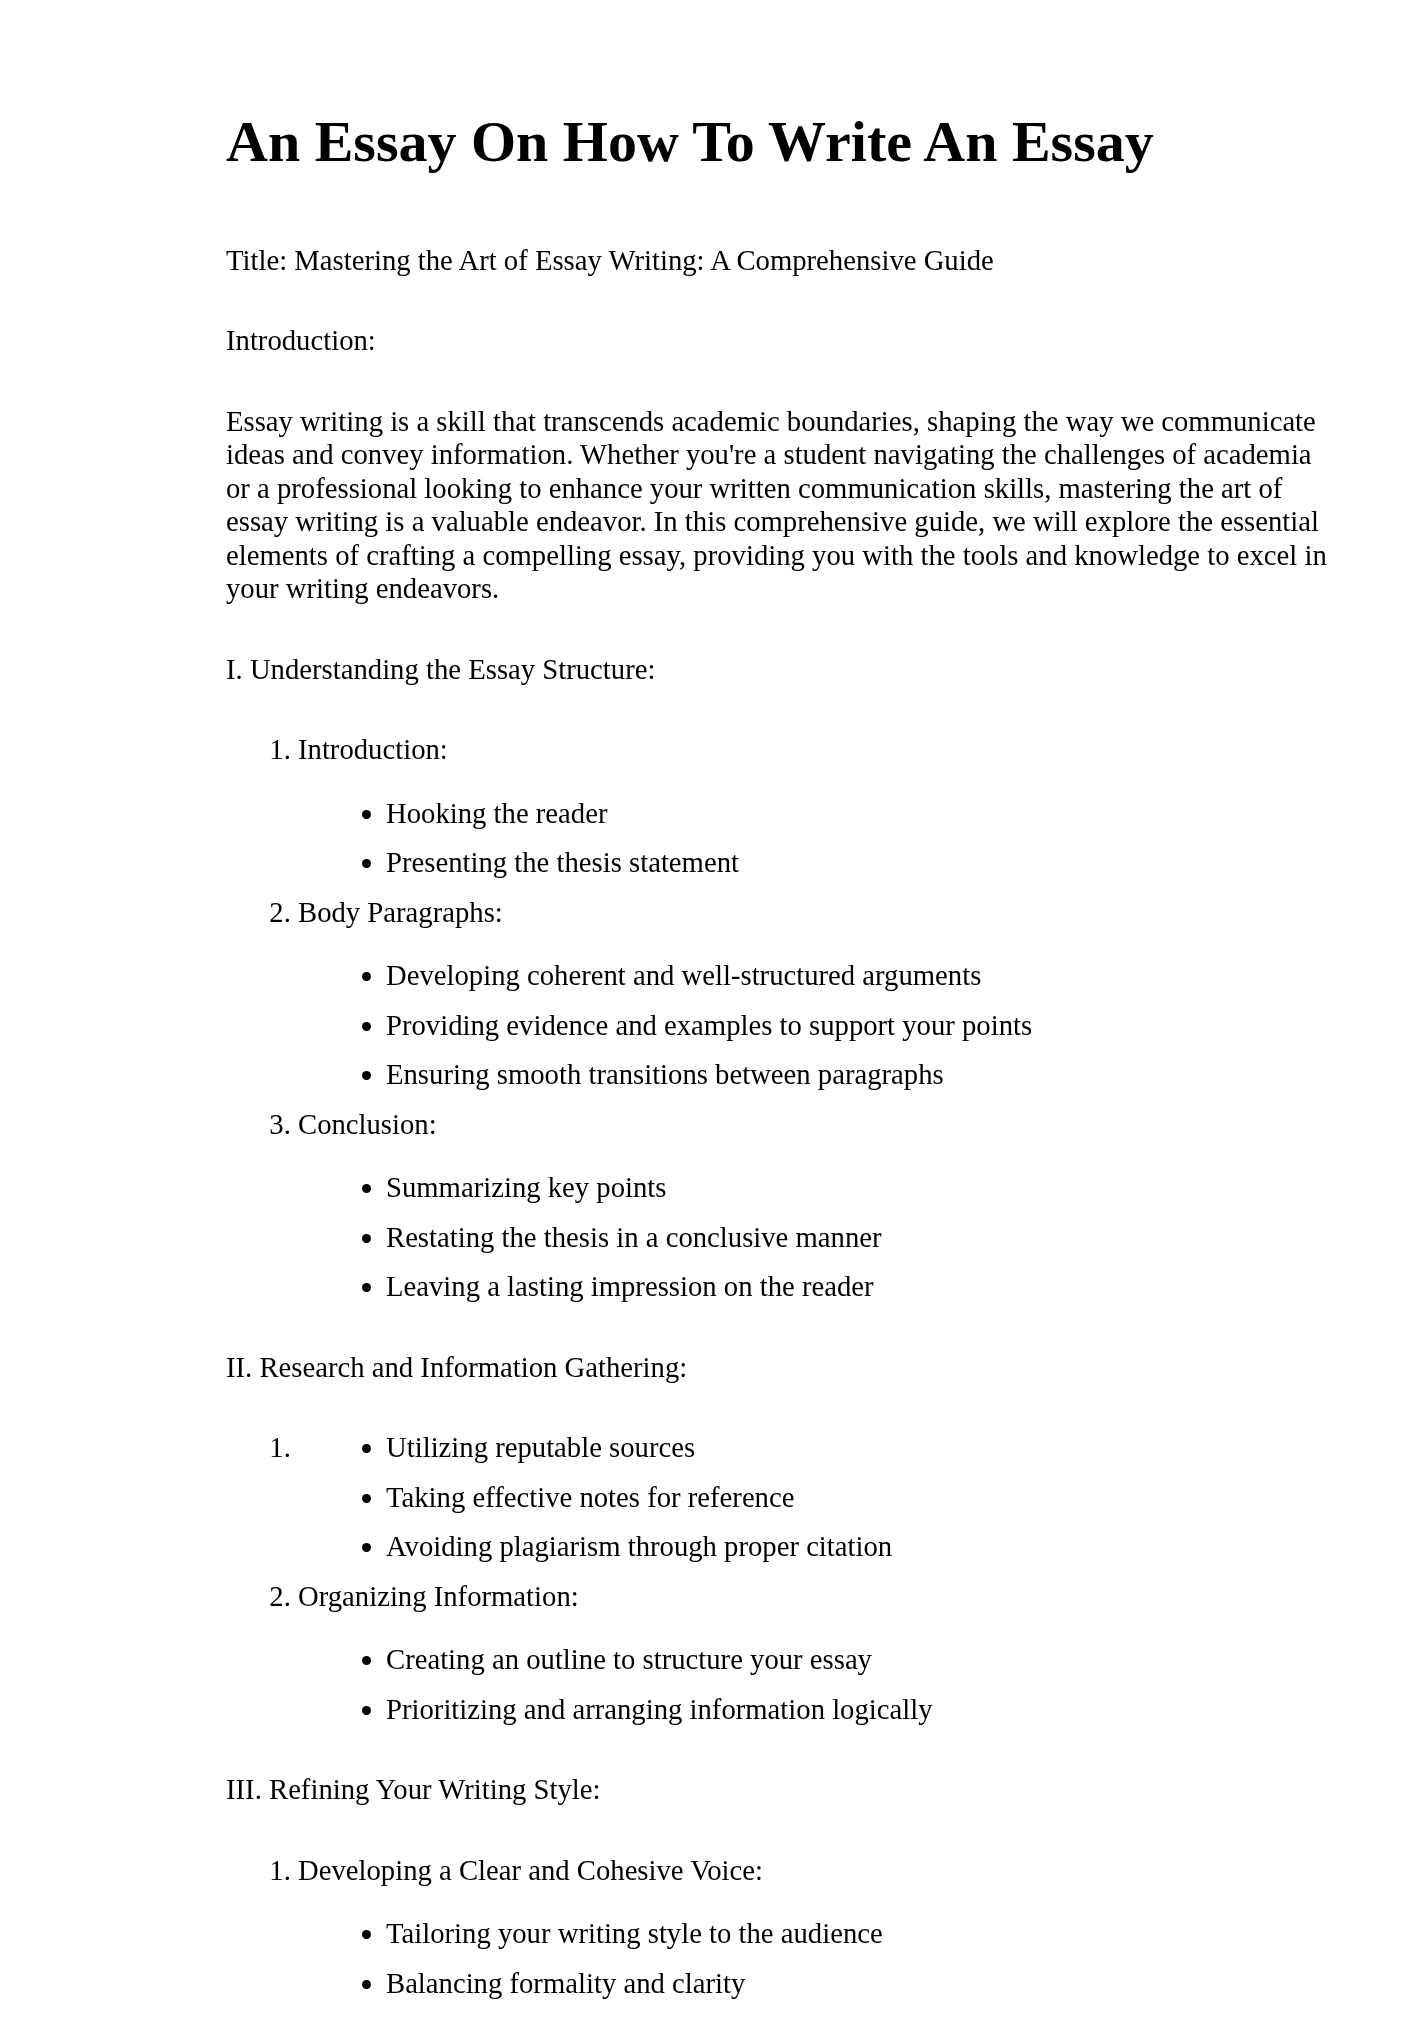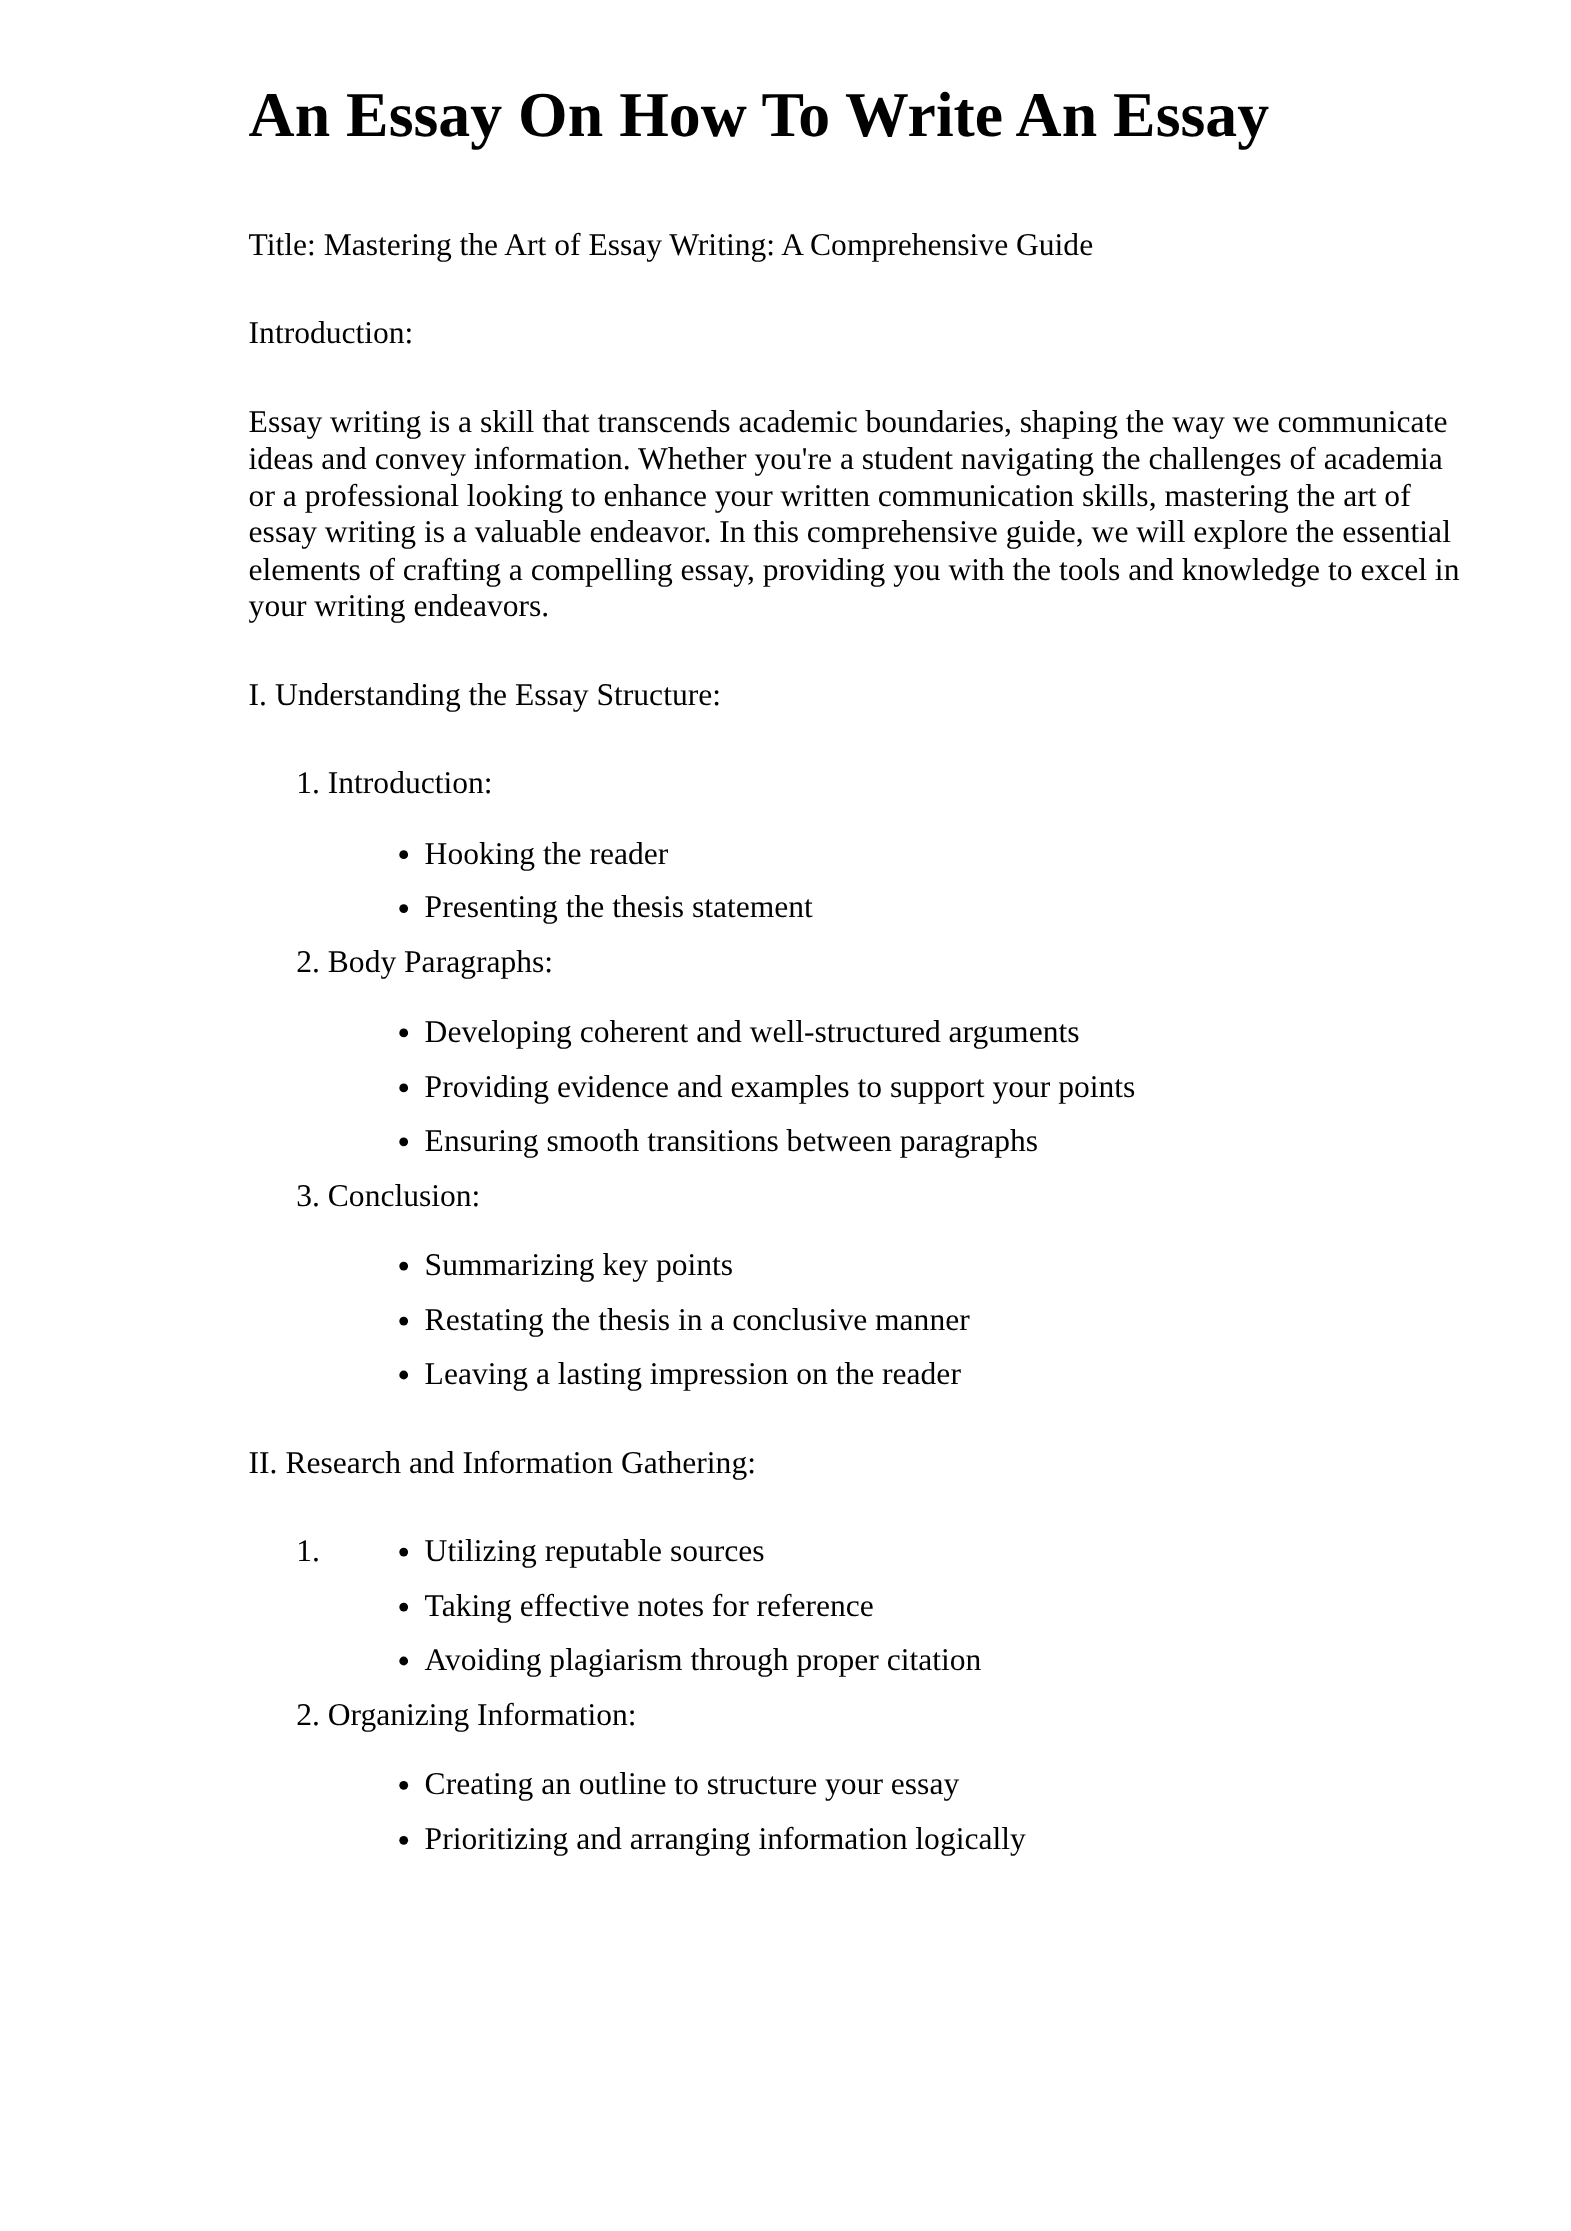--- a/index.html
+++ b/index.html
@@ -11,21 +11,21 @@
   .page {
     position: relative;
     width: 1428px;
     height: 2028px;
     background: #ffffff;
     overflow: hidden;
   }
   .content {
     margin-left: 226px;
     width: 1112px;
-    padding-top: 72px;
+    padding-top: 109px;
     font-size: 28.7px;
     line-height: 33.5px;
   }
   h1.doc-title {
     font-size: 58px;
     line-height: 66.7px;
     font-weight: bold;
     margin: 0 0 68px 0;
   }
   .content p { margin: 47px 0; }
@@ -105,15 +105,28 @@
     <p>Organizing Information:</p>
     <ul class="bullets">
   <li>Creating an outline to structure your essay</li>
 
   <li>Prioritizing and arranging information logically</li>
 </ul>
   </li>
 </ol>
   </section>
 
+  <section>
+    <p class="section-heading">III. Refining Your Writing Style:</p>
+    <ol class="numbered">
+  <li>
+    <p>Developing a Clear and Cohesive Voice:</p>
+    <ul class="bullets">
+  <li>Tailoring your writing style to the audience</li>
+
+  <li>Balancing formality and clarity</li>
+</ul>
+  </li>
+</ol>
+  </section>
 </div>
   </div>
 </div>
 
 </body></html>

